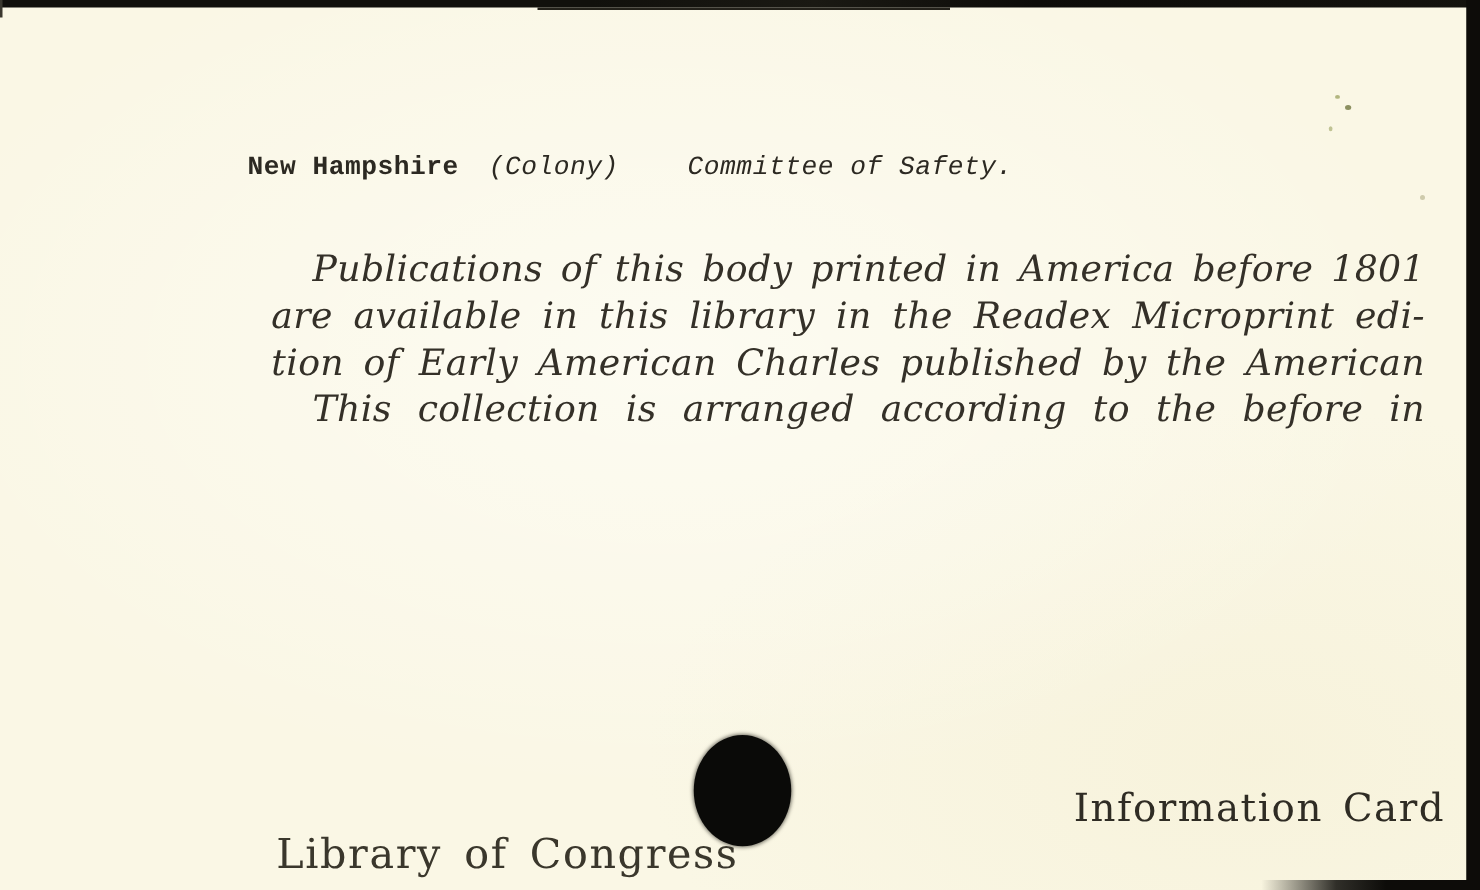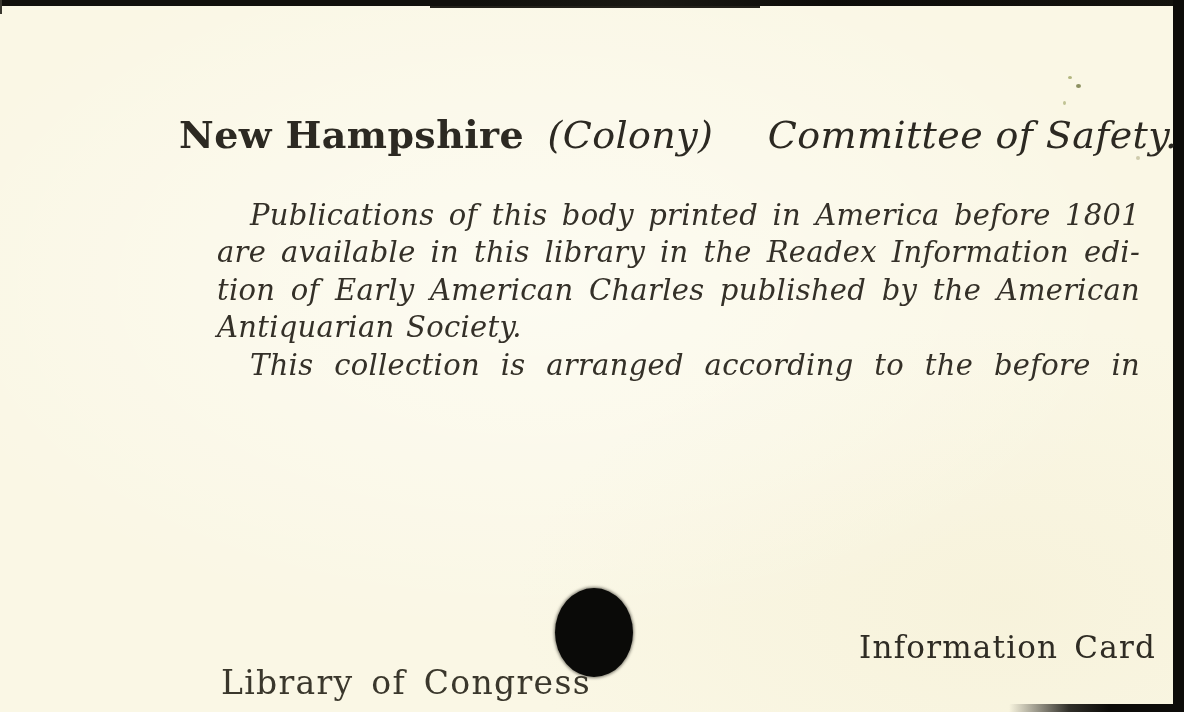--- a/index.html
+++ b/index.html
@@ -43,26 +43,27 @@
   }
   .edge-left-nick {
     position: absolute; left: 0; top: 0;
     width: 2px; height: 14px;
     background: #3a382f;
   }
 
   
   .heading {
     position: absolute;
-    left: 179px; top: 117px;
+    left: 198px; top: 117px;
     white-space: nowrap;
-    font-size: 38px;
+    font-size: 21px;
     line-height: 36px;
     color: #2c2922;
     letter-spacing: 0.4px;
+    font-family: Liberation Mono, monospace;
   }
   .heading .main-entry { font-weight: bold; }
   .heading .qualifier  { font-style: italic; margin-left: 11px; }
   .heading .subheading { font-style: italic; margin-left: 42px; }
 
   
   .body-block {
     position: absolute;
     left: 217px; top: 197px;
     width: 923px;
@@ -125,23 +126,22 @@
   <div class="edge-left-nick"></div>
 
   <div class="heading">
     <span class="main-entry">New Hampshire</span>
     <span class="qualifier">(Colony)</span>
     <span class="subheading">Committee of Safety.</span>
   </div>
 
   <div class="body-block">
     <div class="body-line indent justify">Publications of this body printed in America before 1801</div>
-    <div class="body-line justify">are available in this library in the Readex Information edi-</div>
+    <div class="body-line justify">are available in this library in the Readex Microprint edi-</div>
     <div class="body-line justify">tion of Early American Charles published by the American</div>
-    <div class="body-line">Antiquarian Society.</div>
     <div class="body-line indent justify">This collection is arranged according to the before in</div>
   </div>
 
   <div class="punch-hole"></div>
 
   <div class="footer-right">Information Card</div>
   <div class="footer-left">Library of Congress</div>
 
   <div class="speck speck-1"></div>
   <div class="speck speck-2"></div>

